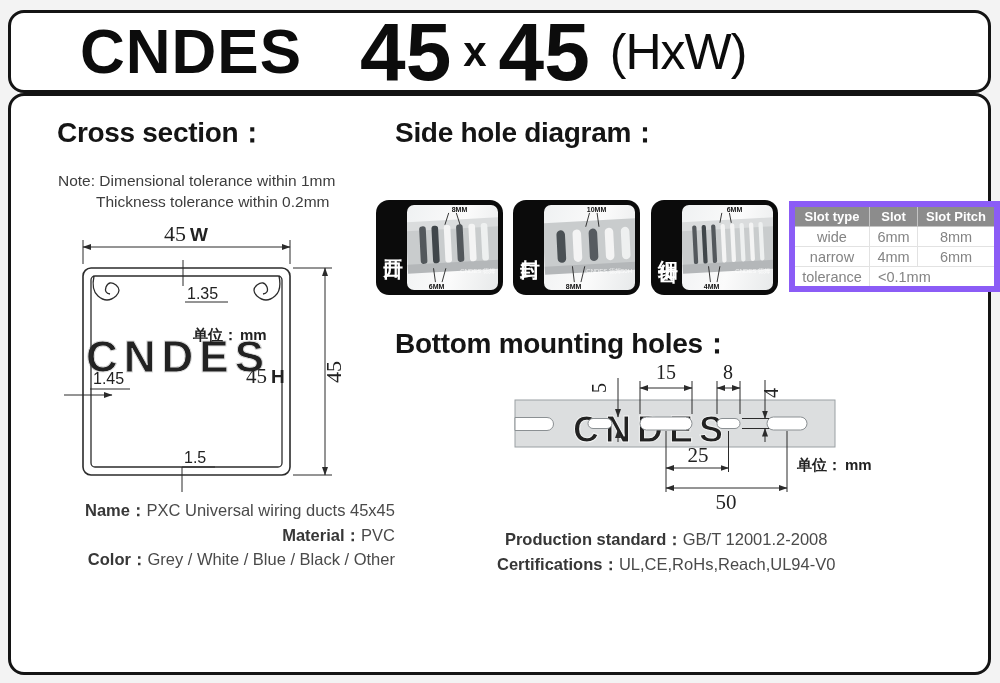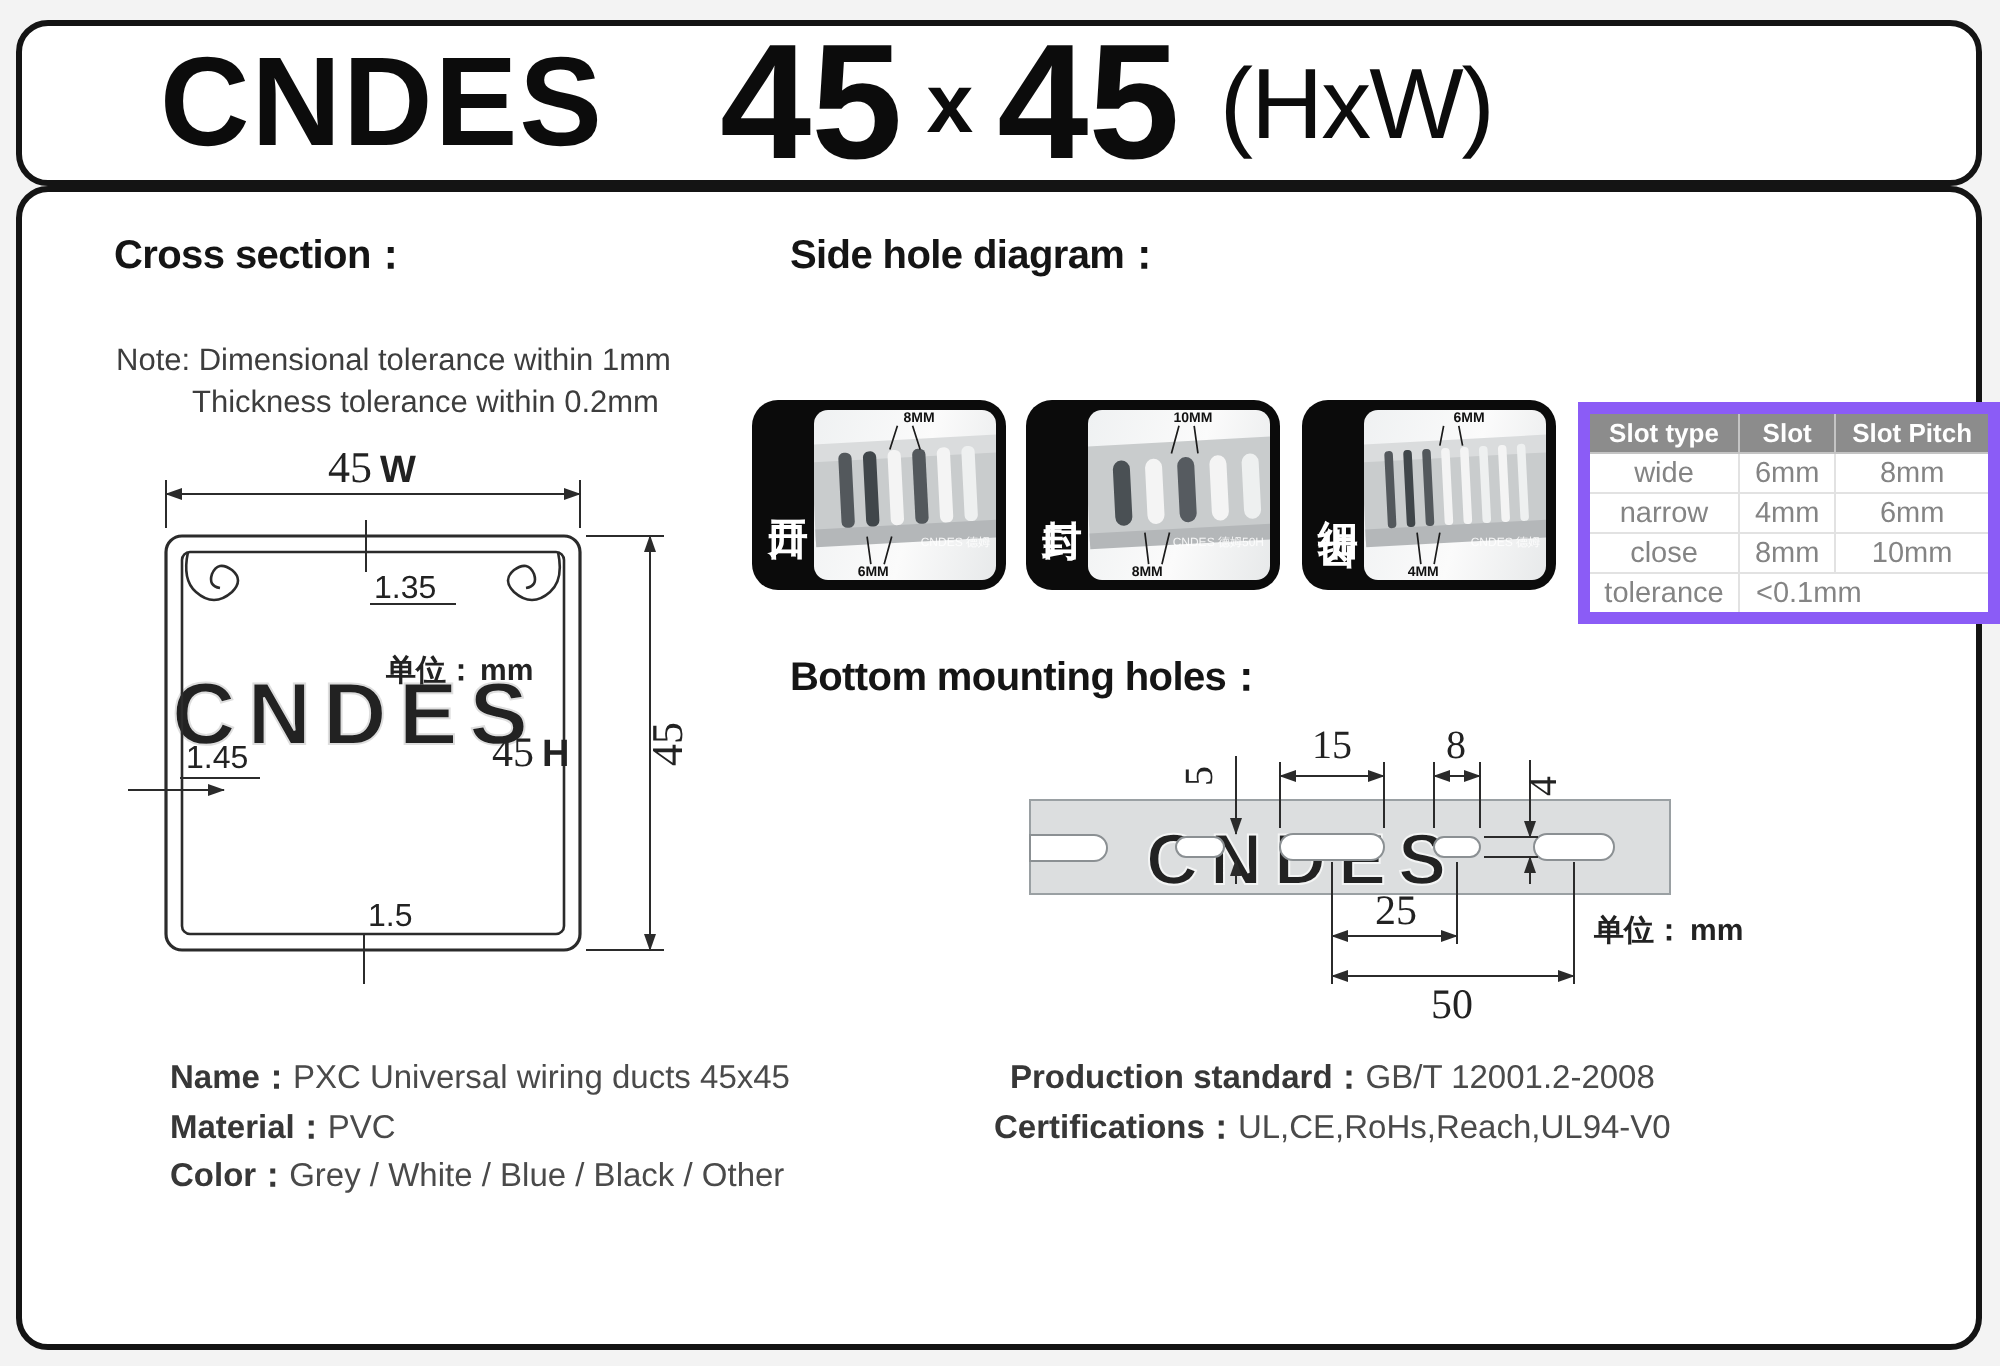--- a/index.html
+++ b/index.html
@@ -11,21 +11,21 @@
 
   
   .title{position:absolute;left:8px;top:10px;width:983px;height:83px;display:flex;align-items:center;
          color:#0c0c0c;white-space:nowrap;}
   .brand{margin-left:72px;font-size:62px;font-weight:900;letter-spacing:1px;transform:scaleY(1.02);}
   .num{font-size:82px;font-weight:900;line-height:1;}
   .num.first{margin-left:58px;}
   .times{font-size:42px;font-weight:900;margin:0 12px;}
   .suffix{font-size:50px;font-weight:400;margin-left:20px;letter-spacing:-1px;}
 
-  .h2{position:absolute;font-size:20px;font-weight:800;color:#151515;letter-spacing:-0.3px;}
+  .h2{position:absolute;font-size:28px;font-weight:800;color:#151515;letter-spacing:-0.3px;}
   .note{position:absolute;left:58px;top:170px;font-size:15.5px;color:#3d3d3d;line-height:21px;}
   .note .l2{padding-left:38px;}
 
   svg text{font-family:"Liberation Serif",serif;fill:#222;}
   svg .sans{font-family:"Liberation Sans",sans-serif;}
   .wmtext{letter-spacing:6px;font-weight:bold;}
 
   
   .photo-card{position:absolute;top:200px;width:127px;height:95px;box-sizing:border-box;background:#0b0b0b;
               border-radius:13px;padding:5px;display:flex;}
@@ -45,21 +45,21 @@
               border:6px solid #8b5cf6;}
   .slot-table th{background:#8c8c8c;color:#fff;font-size:13px;font-weight:700;padding:2px 6px;
                  border:1px solid #c4c4c4;white-space:nowrap;}
   .slot-table td{color:#848484;font-size:14.5px;text-align:center;padding:0 4px;height:19px;
                  border:1px solid #e2e2e2;white-space:nowrap;}
   .slot-table td.tol-val{text-align:left;padding-left:8px;}
 
   
   .info{position:absolute;font-size:16.5px;color:#4a4a4a;line-height:24.5px;white-space:nowrap;}
   .info b{color:#373737;font-weight:700;}
-  .info-left{left:85px;top:527px;}
+  .info-left{left:85px;top:498px;text-align:right;}
   .info-right{left:497px;top:527px;line-height:25px;text-align:center;}
 </style>
 </head>
 <body>
 
 <div class="page">
 
   <div class="box header-box"></div>
   <div class="box main-box"></div>
 
@@ -225,25 +225,20 @@
         <td>wide</td>
         <td>6mm</td>
         <td>8mm</td>
       </tr>
       <tr>
         <td>narrow</td>
         <td>4mm</td>
         <td>6mm</td>
       </tr>
       <tr>
-        <td>close</td>
-        <td>8mm</td>
-        <td>10mm</td>
-      </tr>
-      <tr>
         <td>tolerance</td>
         <td colspan="2" class="tol-val">&lt;0.1mm</td>
       </tr>
     </tbody>
   </table>
 
   <div class="h2" style="left:395px;top:325px;">Bottom mounting holes：</div>
 
   <svg style="position:absolute;left:495px;top:360px;" width="400" height="152" viewBox="0 0 400 152">
     <defs>

